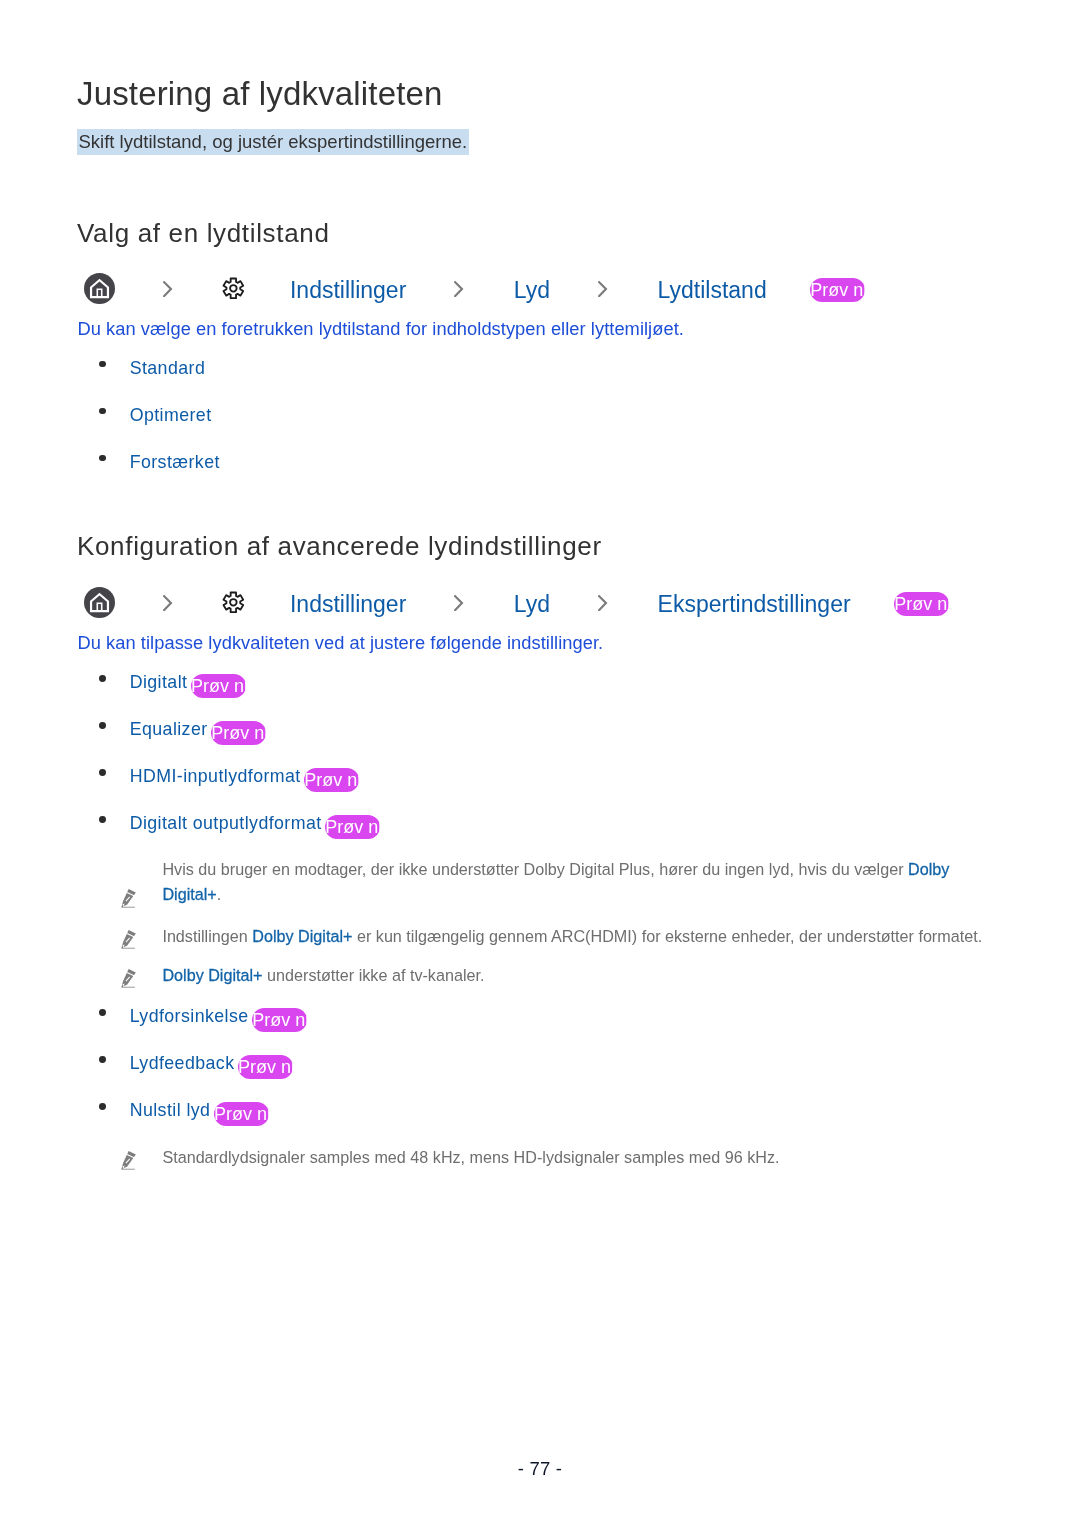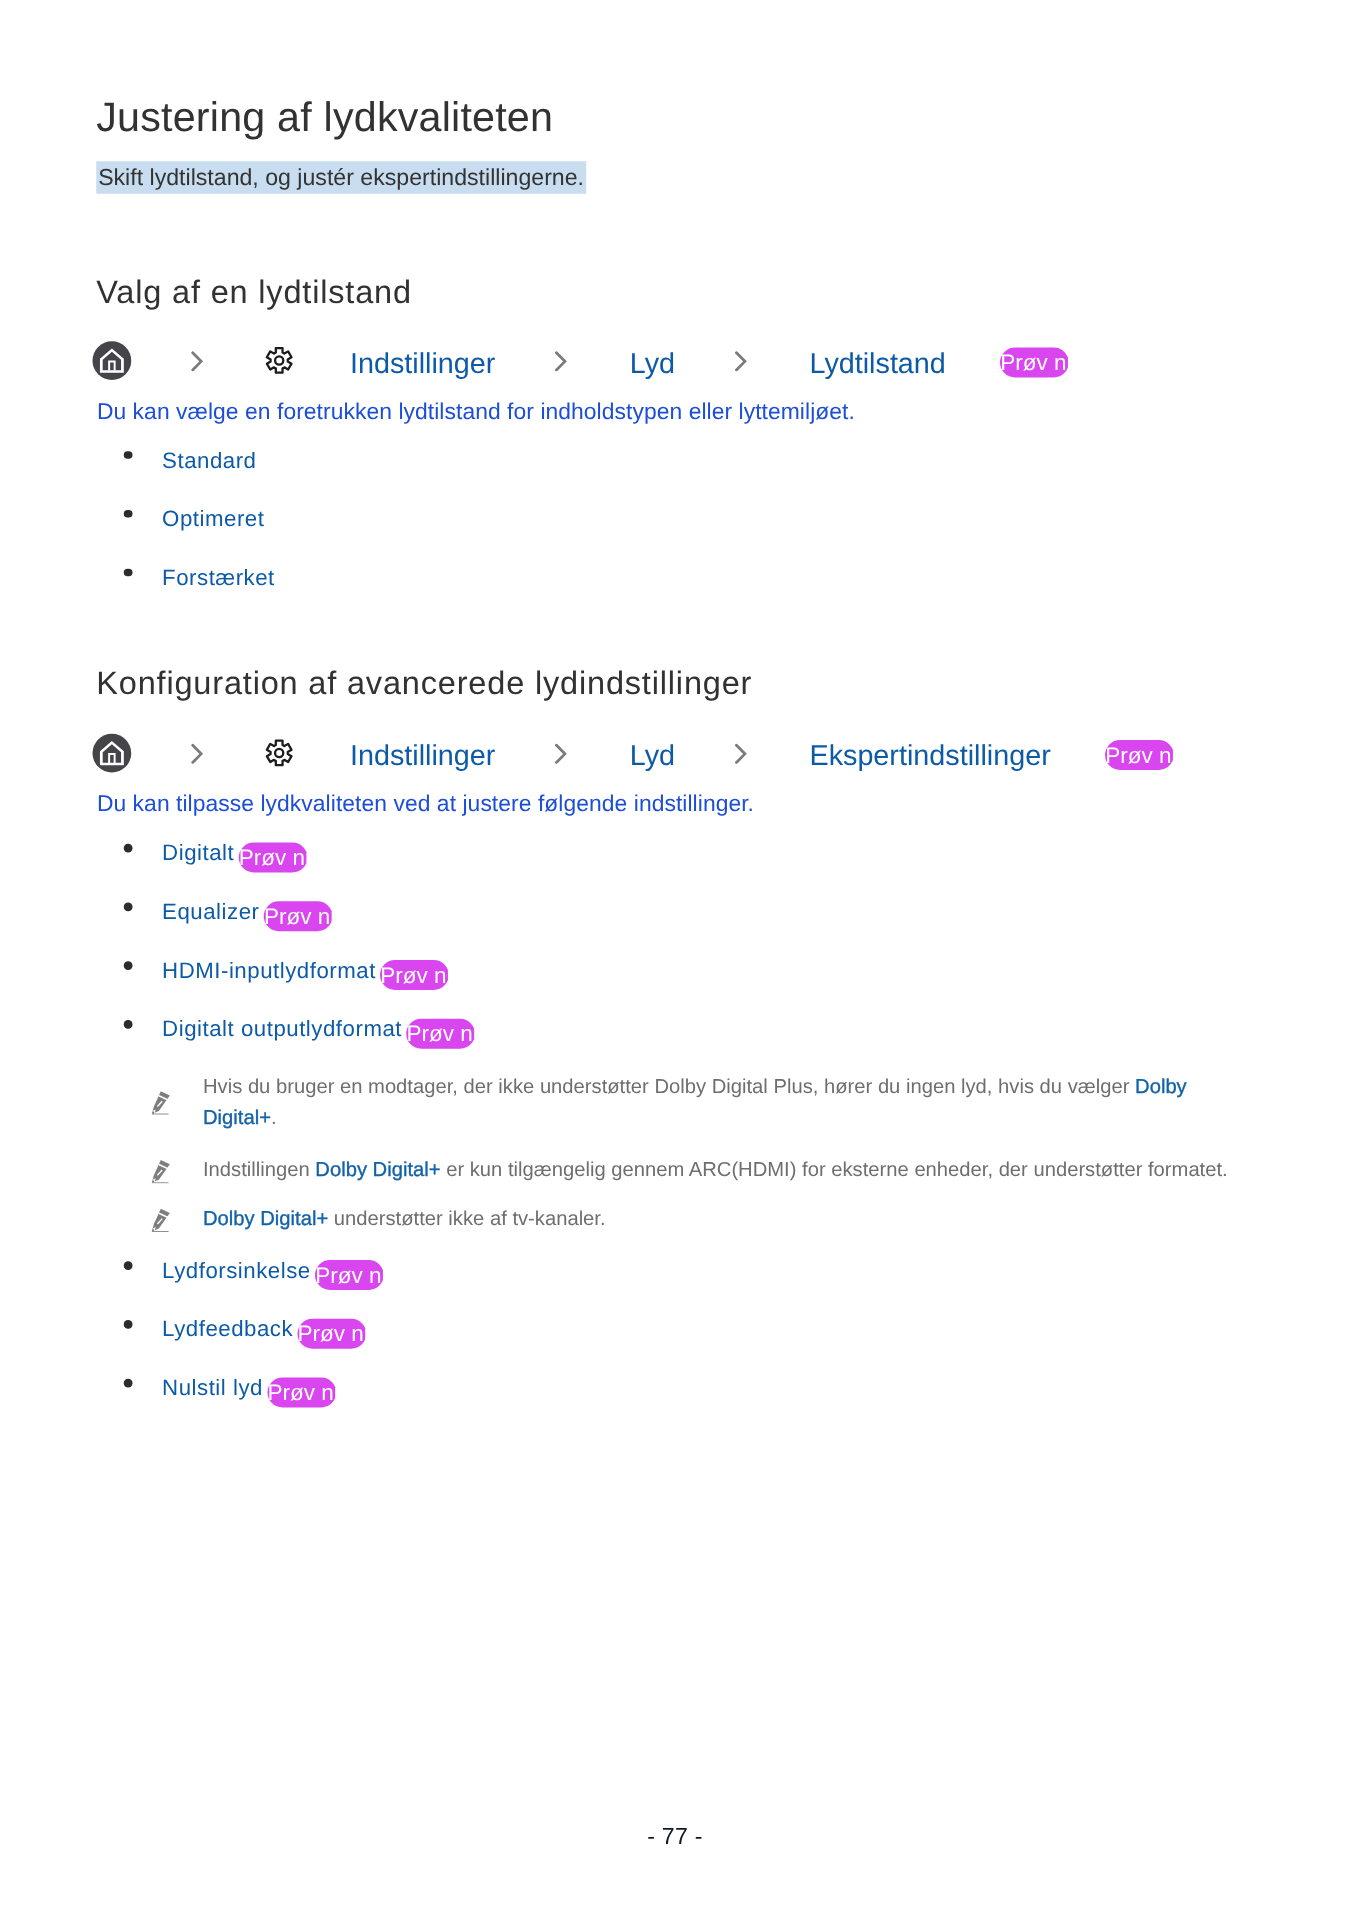--- a/index.html
+++ b/index.html
@@ -10,21 +10,21 @@
 
   
   .h1{left:77px;top:76px;font-size:33px;line-height:36px;color:#323232;
       font-weight:400;letter-spacing:0.16px;white-space:nowrap;}
   .sub{left:77px;top:129px;height:26px;line-height:26px;background:#c9ddf1;
        font-size:18.5px;color:#333333;letter-spacing:0px;white-space:nowrap;padding:0 1.5px;}
   .h2{left:77px;font-size:26px;line-height:28px;color:#323232;font-weight:400;
       letter-spacing:0.66px;white-space:nowrap;}
 
   
-  .crumb{left:74px;height:32px;display:flex;align-items:center;white-space:nowrap;gap:40px;}
+  .crumb{left:84px;height:32px;display:flex;align-items:center;white-space:nowrap;gap:40px;}
   .homeico{width:31px;height:31px;border-radius:50%;background:#444449;
            display:inline-flex;align-items:center;justify-content:center;flex:none;}
   .chev{width:9.5px;height:16.2px;flex:none;margin-left:8.0px;margin-right:10.0px;position:relative;top:1px;}
   .gear{width:24.7px;height:24.7px;flex:none;margin-left:-2.0px;margin-right:4.8px;position:relative;top:0px;}
   .clink{color:#0d5ba7;font-size:23px;letter-spacing:0px;line-height:26px;flex:none;position:relative;top:2px;}
 
   
   .p{left:77.5px;font-size:18.3px;line-height:24px;color:#1d4ed8;
      letter-spacing:0.05px;white-space:nowrap;}
 
@@ -33,21 +33,21 @@
   .bul{width:6.8px;height:6.8px;border-radius:50%;background:#2c2c2c;flex:none;margin-right:23.7px;position:relative;top:3.2px;}
   .lilink{color:#0d5ba7;font-size:17.8px;letter-spacing:0.42px;flex:none;}
 
   
   .pill{display:inline-block;background:#d946ef;color:#ffffff;border-radius:12px;
         width:55px;height:24px;box-sizing:border-box;
         font-size:18px;line-height:24.6px;text-align:center;white-space:nowrap;
         flex:none;margin-left:3.6px;overflow:visible;position:relative;top:2px;}
 
   
-  .note{left:121px;display:flex;align-items:center;}
+  .note{left:121px;display:flex;align-items:flex-end;}
   .pen{width:15.4px;height:19.3px;flex:none;margin-right:26px;margin-top:1px;}
   .notetxt{font-size:16.15px;line-height:25.4px;color:#6e6e70;letter-spacing:0.01px;}
   .blue{color:#1263a8;font-weight:400;-webkit-text-stroke:0.28px #1263a8;}
 
   
   .pgnum{left:0;width:1080px;text-align:center;font-size:18.5px;color:#0f172a;letter-spacing:0.2px;}
 </style>
 </head>
 <body>
 
@@ -174,20 +174,26 @@
     <span class="bul"></span>
     <span class="lilink">Lydfeedback</span>
     <span class="pill sm">Prøv nu</span>
   </div>
   <div class="abs li" style="top:1100px">
     <span class="bul"></span>
     <span class="lilink">Nulstil lyd</span>
     <span class="pill sm">Prøv nu</span>
   </div>
 
+  <div class="abs note" style="top:1145px;width:900px">
+    <svg class="pen" viewBox="0 0 16 20">
+        <use href="#pen"></use>
+      </svg>
+    <div class="notetxt">Standardlydsignaler samples med 48 kHz, mens HD-lydsignaler samples med 96 kHz.</div>
+  </div>
 
   <div class="abs pgnum" style="top:1458px">- 77 -</div>
 
   <svg width="0" height="0" style="position:absolute">
       <defs>
     <g id="homesym" fill="#ffffff" fill-rule="evenodd">
       <path d="M15.50 5.85 L5.95 14.00 L5.95 25.25 L25.05 25.25 L25.05 14.00 Z M15.50 8.45 L8.15 14.85 L8.15 23.10 L22.85 23.10 L22.85 14.85 Z"></path>
       <path d="M12.50 15.40 L18.50 15.40 L18.50 23.30 L12.50 23.30 Z M14.10 17.00 L16.90 17.00 L16.90 23.30 L14.10 23.30 Z"></path>
     </g>
     <g id="pen">

